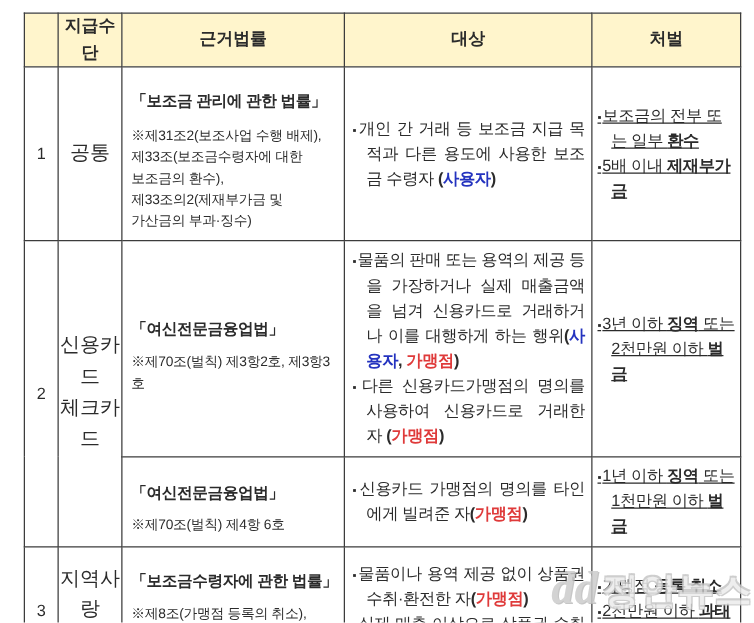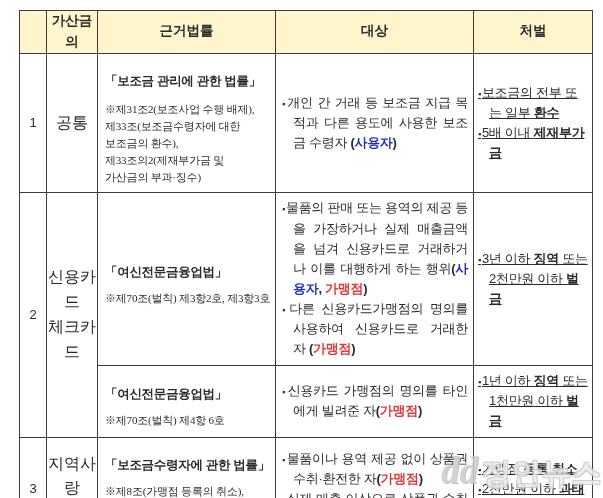--- a/index.html
+++ b/index.html
@@ -33,21 +33,21 @@
   tr.r2b{height:72px}
   tr.r3{height:97px}
   .law-table th{
     background:var(--header_bg);
     font-weight:700;font-size:13.5px;text-align:center;
   }
   td.c-no{text-align:center;font-size:13px;}
   td.c-pay{text-align:center;white-space:pre-line;font-size:16px;}
   td.c-law{padding:18px 4px 6px 7px;text-align:left;}
   .law-title{font-weight:700;font-size:12.5px;letter-spacing:-0.3px;}
-  .law-note{font-size:11px;white-space:pre-line;line-height:1.55;letter-spacing:-0.2px;margin-top:8px;font-family:Liberation Serif, serif;}
+  .law-note{font-size:11px;white-space:pre-line;line-height:1.55;letter-spacing:-0.2px;margin-top:8px;}
   td.c-law.gap .law-title{margin-bottom:10px;}
   td.c-target{padding:5px 5px 5px 6px;}
   td.c-penalty{padding:5px 3px 5px 4px;text-decoration:underline;}
   .bi{padding-left:11px;text-indent:-11px;letter-spacing:-0.3px;}
   td.c-target .bi{text-align:justify;}
   .bullet{font-size:9px;margin-right:1px;}
   .seg-b{font-weight:700;}
   .seg-blue{font-weight:700;color:var(--blue);}
   .seg-red{font-weight:700;color:var(--red);}
   .watermark{
@@ -73,21 +73,21 @@
   <colgroup>
     <col class="c1">
       <col class="c2">
       <col class="c3">
       <col class="c4">
       <col class="c5">
   </colgroup>
   <tbody>
     <tr class="r-head">
       <th class="c-no"></th>
-      <th>가산금의</th>
+      <th>지급수단</th>
       <th>근거법률</th>
       <th>대상</th>
       <th>처벌</th>
     </tr>
 
     <tr class="r1">
       <td class="c-no">1</td>
       <td class="c-pay">공통</td>
       <td class="c-law gap">
         <div class="law-title">「보조금 관리에 관한 법률」</div>

